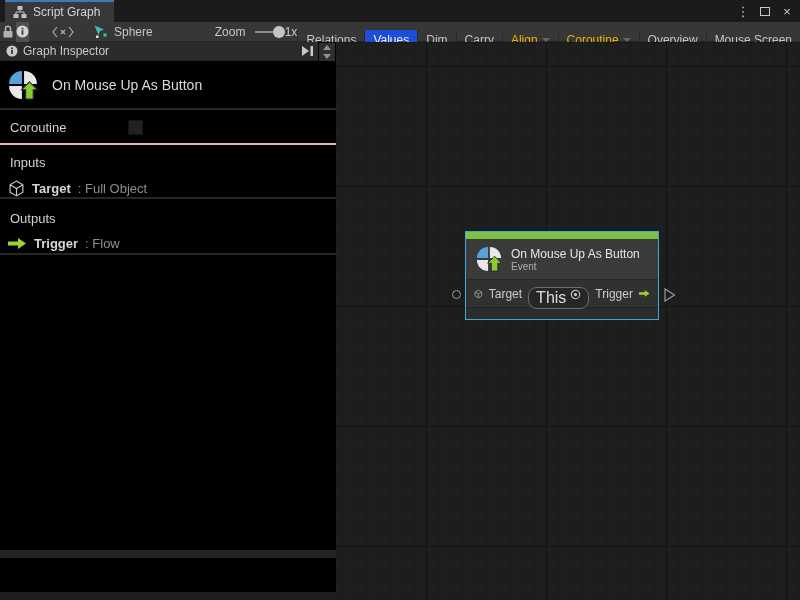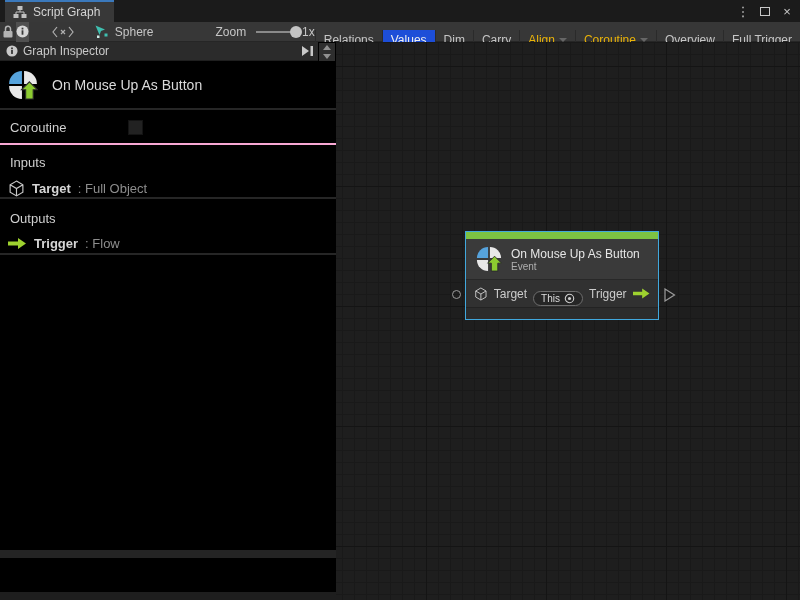--- a/index.html
+++ b/index.html
@@ -69,22 +69,22 @@
             background-position:0 24px, 90px 0, 0 0, 6px 0; }
 
   
   .node { position:absolute; left:129px; top:189px; width:194px; border:1px solid #41a8dd; background:#3a3a3a; }
   .node-greenbar { height:7px; background:#7dc242; }
   .node-header { height:40px; background:#3a3a3a; display:flex; align-items:center; gap:9px; padding:0 10px; }
   .node-title { color:#e6e6e6; font-size:12px; line-height:14px; }
   .node-subtitle { color:#b0b0b0; font-size:10px; }
   .node-body { height:28px; background:#313131; border-top:1px solid #282828; display:flex; align-items:center; gap:6px; padding:0 8px; }
   .port-label { color:#cccccc; font-size:12px; }
-  .pill { display:flex; align-items:flex-end; gap:4px; background:#262626; border:1px solid #6e6e6e;
-          border-radius:9px; padding:1px 7px; color:#dedede; font-size:10px;margin-top:9px; }
+  .pill { display:flex; align-items:flex-start; gap:4px; background:#262626; border:1px solid #6e6e6e;
+          border-radius:9px; padding:1px 7px; color:#dedede; font-size:16px;margin-top:9px; }
   .node-footer { height:12px; background:#2c2c2c; border-top:1px solid #232323; }
   .port-left { position:absolute; left:-14px; top:58px; width:9px; height:9px; border:1px solid #9a9a9a; border-radius:50%; }
   .port-right { position:absolute; left:198px; top:56px; }
   .ml-auto { margin-left:auto; }
 </style>
 </head>
 <body>
 
 <div id="root">
 
@@ -162,21 +162,21 @@
         <span class="caret"></span>
       </div>
       <div class="tb-btn disabled">
         <span>Coroutine</span>
         <span class="caret"></span>
       </div>
       <div class="tb-btn">
           <span>Overview</span>
         </div>
       <div class="tb-btn">
-          <span>Full Trigger</span>
+          <span>Mouse Screen</span>
         </div>
     </div>
   </div>
 
   <div class="canvas">
     <div class="node">
       <div class="node-greenbar"></div>
       <div class="node-header">
         <svg width="26" height="26" viewBox="0 0 28 28">
           <path d="M13 1 A12 12 0 0 0 1 13 L13 13 Z" fill="#56a3dc"></path>

